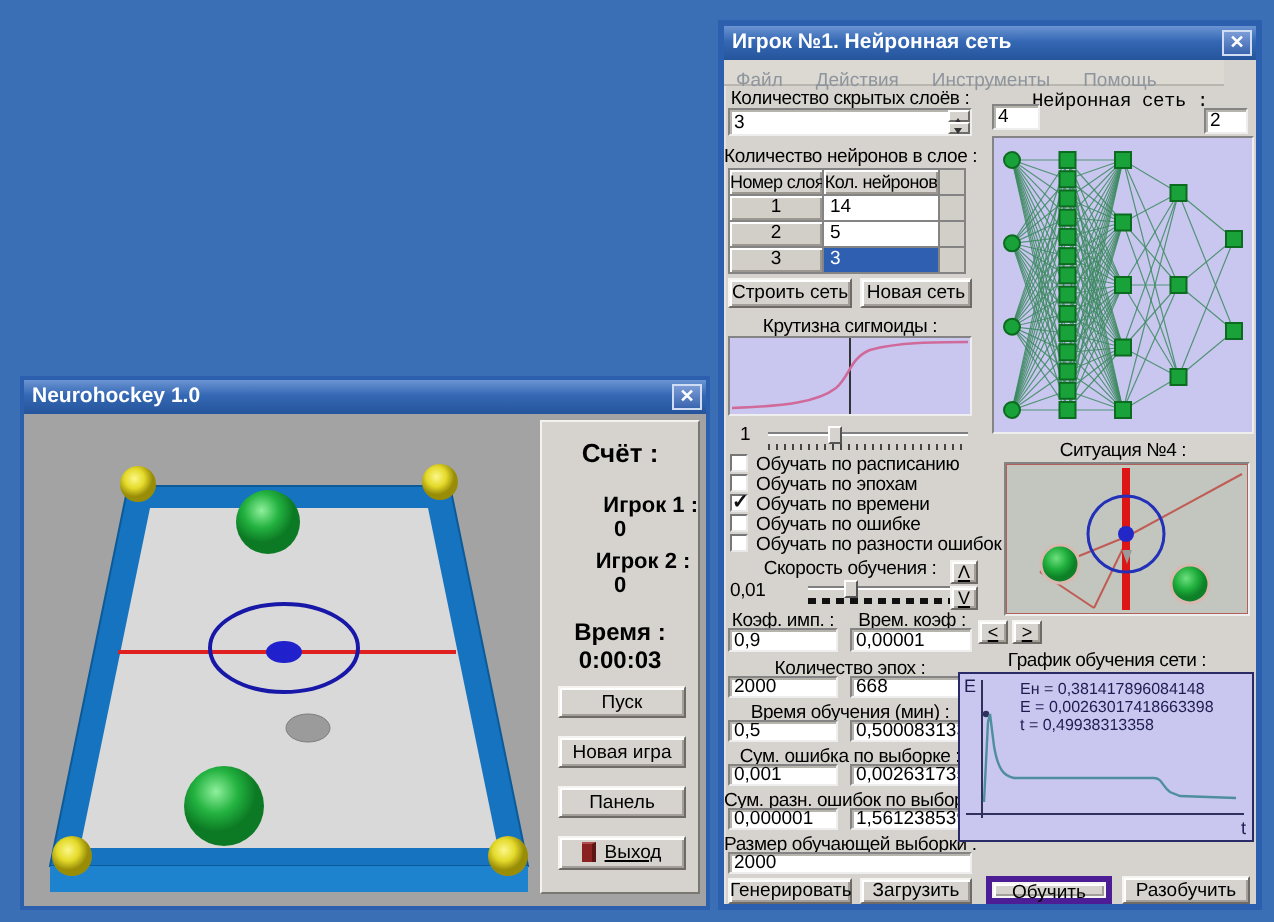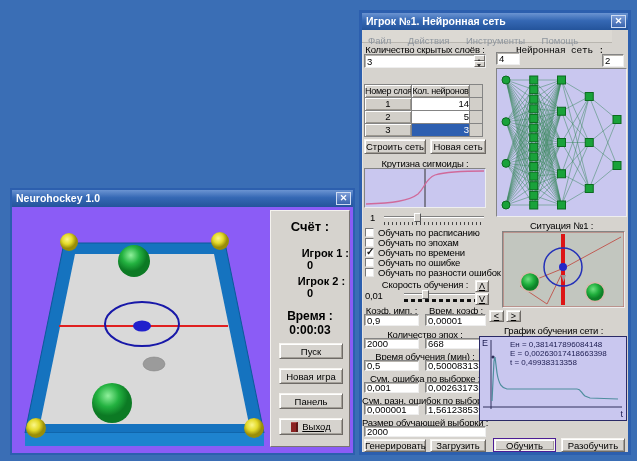--- a/index.html
+++ b/index.html
@@ -20,59 +20,59 @@
   .lbl { position:absolute; font-size:9.5px; color:#000; white-space:nowrap; letter-spacing:-0.2px; }
   .lbl-c { text-align:center; }
 
   .field { position:absolute; background:#fff; border:1px solid; border-color:#848484 #eee #eee #848484;
     box-shadow: inset 1px 1px 0 #b7b4ae; font-family:"Liberation Sans",sans-serif; font-size:9.5px; padding:0 2px; color:#000; }
   input.field { outline:none; }
 
   .btn { position:absolute; background:#d6d3ce; border:1px solid; border-color:#f6f4f0 #6e6a66 #6e6a66 #f6f4f0;
     box-shadow: inset 1px 1px 0 #fff, inset -1px -1px 0 #a39f98;
     font-family:"Liberation Sans",sans-serif; font-size:9.5px; text-align:center; color:#000; padding:0; cursor:default; white-space:nowrap; }
-  .btn-default { border:1px solid #4c1d95; box-shadow: inset 0 0 0 1px #f6f4f0, inset 1px 1px 0 1px #fff, inset -1px -1px 0 1px #a39f98; }
+  .btn-default { border:3px solid #4c1d95; box-shadow: inset 0 0 0 1px #f6f4f0, inset 1px 1px 0 1px #fff, inset -1px -1px 0 1px #a39f98; }
 
   .lavbox { position:absolute; background:#c9c7ef; border:1px solid; border-color:#848484 #eee #eee #848484; }
 
   .cb { position:absolute; left:3px; height:10px; font-size:9.5px; white-space:nowrap; letter-spacing:-0.2px; }
   .cb-box { display:inline-block; width:9px; height:9px; background:#fff; border:1px solid; border-color:#777 #e8e8e8 #e8e8e8 #777;
     vertical-align:-1px; margin-right:4px; position:relative; }
   .cb-box.on::after { content:"✓"; position:absolute; top:-3px; left:0px; font-size:10px; font-weight:bold; color:#111; }
 
   .track { position:absolute; height:2px; border-top:1px solid #808080; border-bottom:1px solid #fff; }
   .thumb { position:absolute; width:7px; height:9px; top:-4px; background:#d6d3ce; border:1px solid; border-color:#fff #555 #555 #fff; }
   .ticks-fine { position:absolute; height:3px; background:repeating-linear-gradient(90deg,#444 0 1px,transparent 1px 4px); }
   .ticks-dash { position:absolute; height:3px; background:repeating-linear-gradient(90deg,#111 0 4px,transparent 4px 7px); }
 
   .ntable { position:absolute; border:1px solid #848484; background:#848484; display:grid; grid-template-columns:46px 57px 12px; grid-auto-rows:12px; gap:1px; }
   .ntable .hd { background:#d6d3ce; box-shadow: inset 1px 1px 0 #fff, inset -1px -1px 0 #9c9890; font-size:9px; text-align:center; line-height:12px; overflow:hidden; white-space:nowrap; letter-spacing:-0.3px; }
   .ntable .hd:first-child { grid-row:1; }
   .ntable .rowhd { background:#d2cfc9; box-shadow: inset 1px 1px 0 #fff, inset -1px -1px 0 #9c9890; font-size:9.5px; text-align:center; line-height:12px; }
-  .ntable .val { background:#fff; font-size:9.5px; line-height:12px; padding-left:3px;text-align:right; }
+  .ntable .val { background:#fff; font-size:9.5px; line-height:12px; padding-left:3px; }
   .ntable .val.sel { background:#2e5fb0; color:#fff; }
   .ntable .fill { background:#d2cfc9; }
 
   .smallnav { font-size:9px; line-height:10px; text-decoration:underline; }
 
   .graph-anno { position:absolute; font-size:8px; color:#1c1c50; line-height:9px; white-space:nowrap; }
   .axis-lab { position:absolute; font-size:9px; color:#1c1c50; }
 
   .score-lbl { position:absolute; width:100%; text-align:center; font-weight:bold; color:#000; white-space:nowrap; }
   .exit-ico { display:inline-block; width:7px; height:10px; background:#8b2222; border-right:2px solid #5c1515; border-top:1px solid #b05050; vertical-align:-2px; margin-right:4px; }
 </style>
 </head>
 <body>
 
 <div class="window" id="hockey-win" style="left:10px; top:188px; width:345px; height:267px;">
   <div class="titlebar">
     <span>Neurohockey 1.0</span>
     <span class="close-btn">✕</span>
   </div>
-  <div style="position:absolute; left:0; top:17px; width:341px; height:246px; background:#8b5cf6;">
+  <div style="position:absolute; left:0; top:17px; width:341px; height:246px; background:#a3a3a3;">
 
     <svg width="258" height="246" style="position:absolute; left:0; top:0;">
       <defs>
         <radialGradient id="yg" cx="40%" cy="35%">
             <stop offset="0%" stop-color="#fbf78a"></stop>
             <stop offset="55%" stop-color="#e4da2a"></stop>
             <stop offset="100%" stop-color="#998d08"></stop>
           </radialGradient>
         <radialGradient id="gg" cx="40%" cy="32%">
             <stop offset="0%" stop-color="#90f09c"></stop>
@@ -131,20 +131,21 @@
     <div style="position:absolute; left:2px; top:11px; width:122px; height:14px;">
       <input class="field" style="left: 0px; top: 0px; width: 122px; height: 14px;" value="3">
       <span style="position:absolute; right:1px; top:1px; width:11px; height:6px; background:#d6d3ce; border:1px solid; border-color:#fff #6e6a66 #6e6a66 #fff;">
           <i style="position:absolute;left:2px;top:1px;border:2px solid transparent;border-bottom:3px solid #333;"></i>
         </span>
       <span style="position:absolute; right:1px; bottom:1px; width:11px; height:6px; background:#d6d3ce; border:1px solid; border-color:#fff #6e6a66 #6e6a66 #fff;">
           <i style="position:absolute;left:2px;top:2px;border:2px solid transparent;border-top:3px solid #333;"></i>
         </span>
     </div>
 
+    <div class="lbl lbl-c" style="left:0; top:30px; width:126px;">Количество нейронов в слое :</div>
     <div class="ntable" style="left:2px; top:41px;">
       <div class="hd" style="grid-row:1; height:12px;">Номер слоя</div>
       <div class="hd" style="grid-row:1;">Кол. нейронов</div>
       <div class="fill" style="grid-row:1;"></div>
       <div class="rowhd">1</div>
       <div class="val">14</div>
       <div class="fill"></div>
       <div class="rowhd">2</div>
       <div class="val">5</div>
       <div class="fill"></div>
@@ -388,21 +389,21 @@
           <rect x="60.5" y="100.75" width="8" height="8" fill="#19a23a" stroke="#0b6b1f"></rect>
           <rect x="60.5" y="132" width="8" height="8" fill="#19a23a" stroke="#0b6b1f"></rect>
           <rect x="88.25" y="23.5" width="8" height="8" fill="#19a23a" stroke="#0b6b1f"></rect>
           <rect x="88.25" y="69.5" width="8" height="8" fill="#19a23a" stroke="#0b6b1f"></rect>
           <rect x="88.25" y="115.5" width="8" height="8" fill="#19a23a" stroke="#0b6b1f"></rect>
           <rect x="116" y="46.5" width="8" height="8" fill="#19a23a" stroke="#0b6b1f"></rect>
           <rect x="116" y="92.5" width="8" height="8" fill="#19a23a" stroke="#0b6b1f"></rect>
         </svg>
     </div>
 
-    <div class="lbl lbl-c" style="left:134px; top:177px; width:131px;">Ситуация №1 :</div>
+    <div class="lbl lbl-c" style="left:134px; top:177px; width:131px;">Ситуация №4 :</div>
     <div style="position:absolute; left:140px; top:188px; width:123px; height:77px; border:1px solid; border-color:#848484 #eee #eee #848484;">
       <svg width="121" height="75">
         <defs>
           <radialGradient id="gg2" cx="40%" cy="35%">
               <stop offset="0%" stop-color="#6fe080"></stop>
               <stop offset="60%" stop-color="#1fae3c"></stop>
               <stop offset="100%" stop-color="#0e8128"></stop>
             </radialGradient>
         </defs>
         <rect x="0" y="0" width="121" height="75" fill="#c2c6bf" stroke="#b2605a"></rect>

